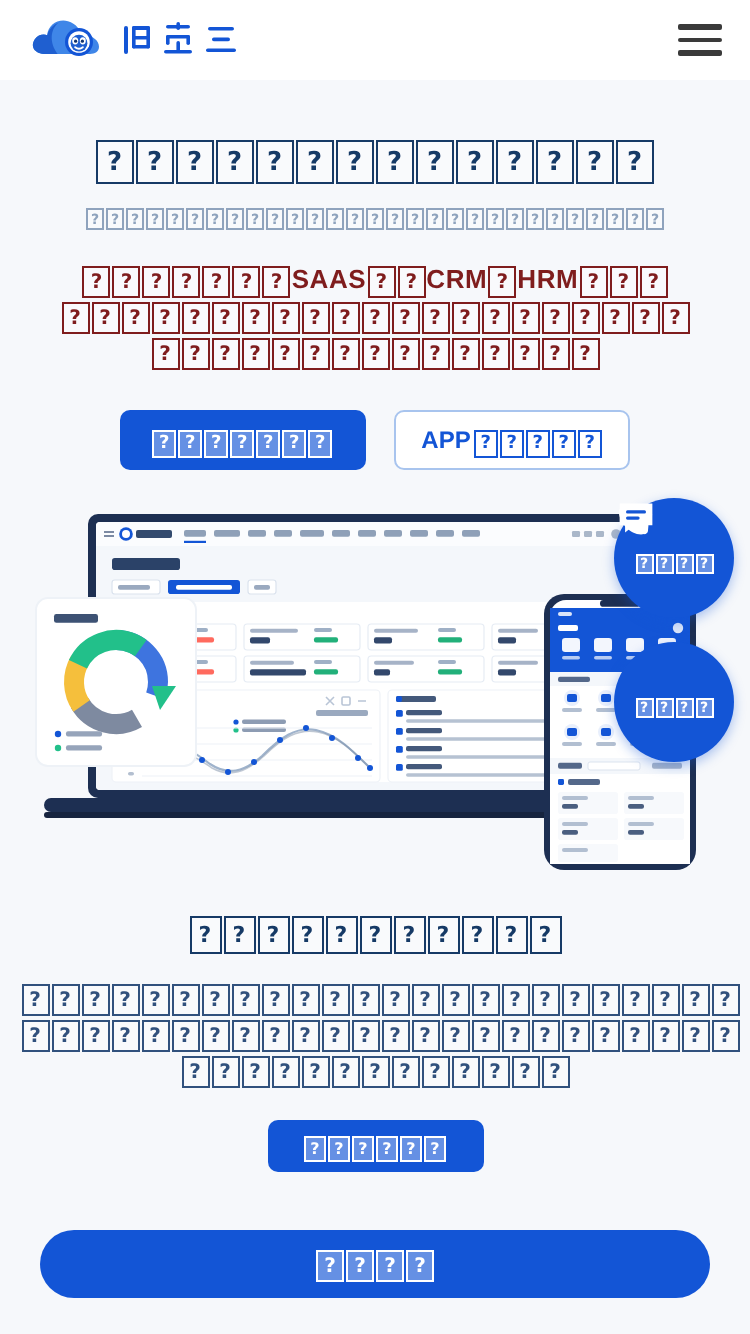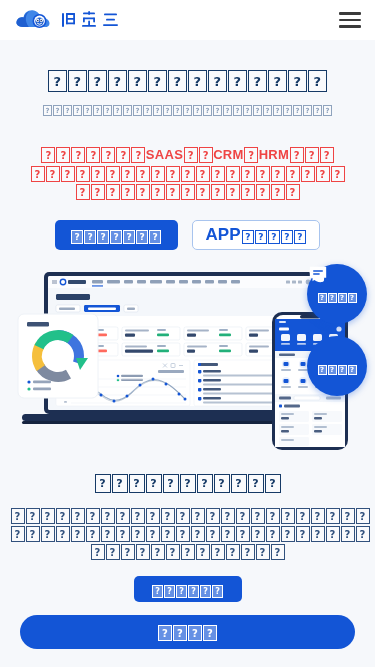--- a/index.html
+++ b/index.html
@@ -37,38 +37,38 @@
     justify-content:center; gap:4px; cursor:pointer; padding-left:4px; }
   .hamburger span { display:block; height:2.5px; width:22px; background:#3a3a3a; border-radius:1px; }
 
   
   .hero { padding:30px 12px 0; text-align:center; }
   .hero-title { color:#163a66; letter-spacing:.5px; }
   .hero-title .tofu i { width:19px; height:22px; font-size:13px; padding-top:4px; }
   .hero-sub { margin-top:7px; color:#8fa3bd; }
   .hero-sub .tofu i { width:9px; height:11px; font-size:7px; padding-top:2px; }
 
-  .hero-desc { margin-top:28px; color:#ef4444; line-height:18px; }
+  .hero-desc { margin-top:14px; color:#7f1d1d; line-height:18px; }
   .hero-desc .tofu i { width:14px; height:16px; font-size:10px; padding-top:3px; }
   .hero-desc .lat { font-size:13px; font-weight:bold; letter-spacing:.3px; }
 
   .hero-btns { margin-top:20px; display:flex; justify-content:center; gap:14px; }
   .btn {
     border-radius:5px; display:inline-flex; align-items:center; justify-content:center;
     cursor:pointer; user-select:none;
   }
   .btn-primary {
     background:#1355d6; color:#ffffff; height:30px; padding:0 16px;
   }
   .btn-primary .tofu i { width:12px; height:14px; font-size:9px; padding-top:2px; }
   .btn-outline {
     background:#ffffff; color:#1355d6; height:30px; padding:0 13px;
     border:1px solid #a8c4ee;
   }
-  .btn-outline .lat { font-size:17px; font-weight:bold; margin-right:1px; }
+  .btn-outline .lat { font-size:12px; font-weight:bold; margin-right:1px; }
   .btn-outline .tofu i { width:12px; height:14px; font-size:9px; padding-top:2px; }
 
   
   .artwork { position:relative; height:195px; margin-top:14px; }
   .artwork svg { position:absolute; left:0; top:0; }
 
   
   .fabs { position:absolute; right:8px; top:0; z-index:25; }
   .fab {
     width:60px; height:60px; border-radius:50%; background:#1355d6;

